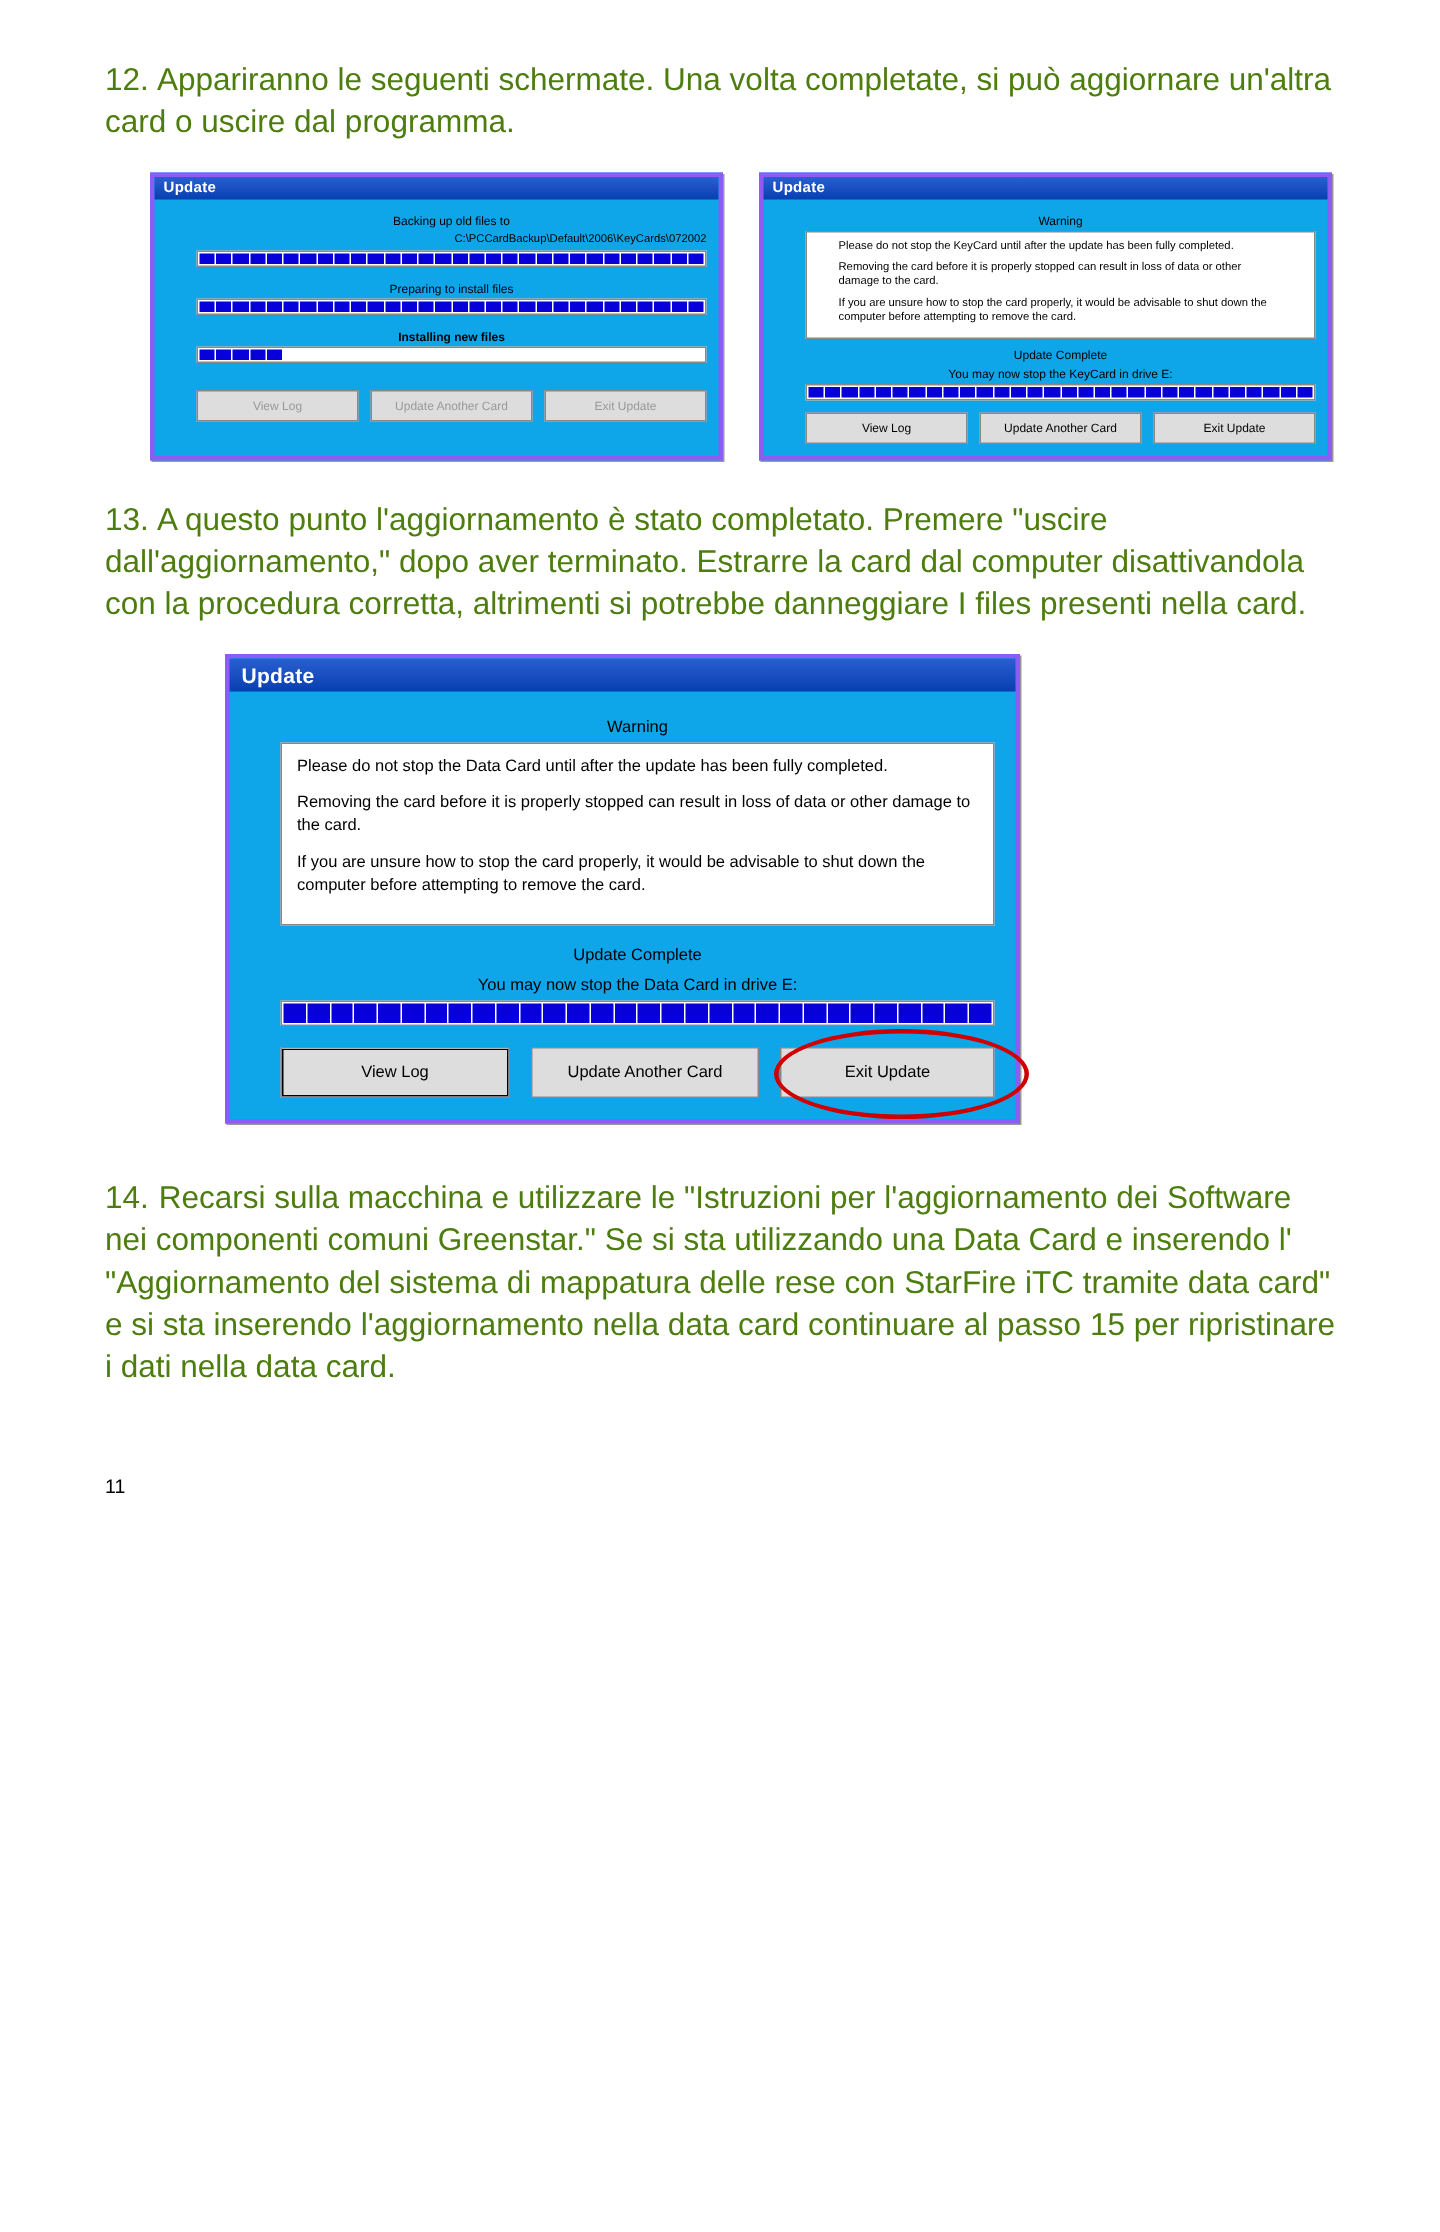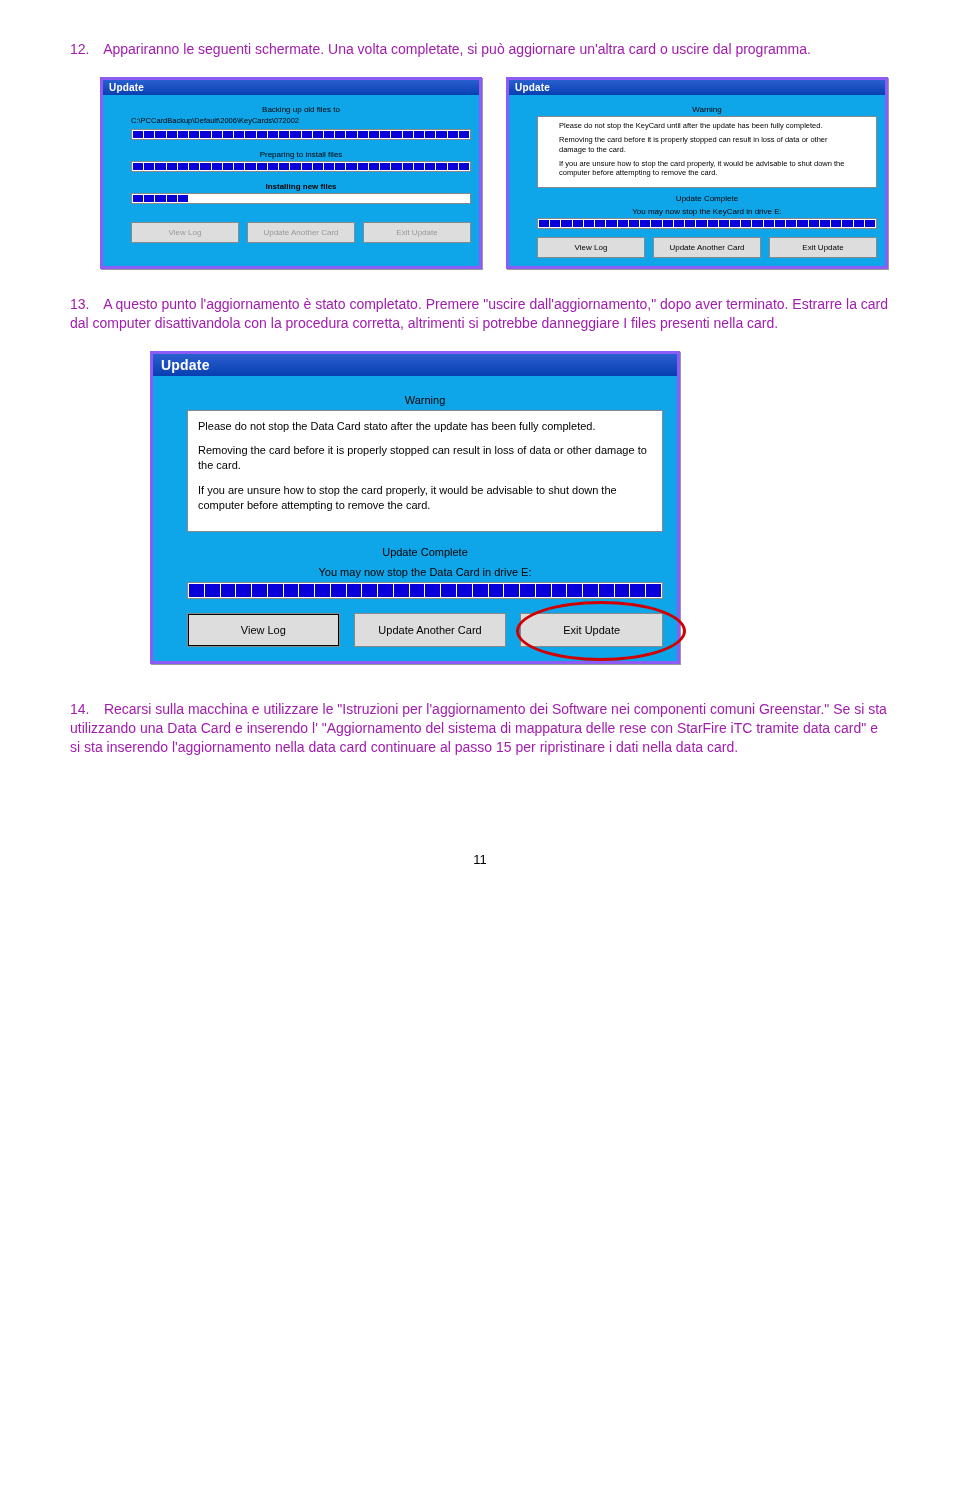--- a/index.html
+++ b/index.html
@@ -4,22 +4,22 @@
 <style>
   * { box-sizing: border-box; margin: 0; padding: 0; }
   body {
     background: #fff;
     width: 960px;
     margin: 0 auto;
     font-family: Verdana, Arial, sans-serif;
     padding: 40px 70px 30px 70px;
   }
   .para {
-    font-size: 14px;
-    color: #a21caf;
+    font-size: 21px;
+    color: #4d7c0f;
     line-height: 1.35;
     margin-bottom: 18px;
   }
   .num { display: inline-block; min-width: 30px; }
   .row-dialogs {
     display: flex;
     gap: 24px;
     margin: 10px 0 26px 30px;
   }
   .dialog {
@@ -42,21 +42,21 @@
   .dlg-body { padding: 6px 8px 8px 8px; margin-left: 20px; }
   .dialog.big .dlg-body { padding: 10px 14px 14px 14px; }
   .center-label {
     text-align: center;
     font-size: 8px;
     color: #000;
     margin: 4px 0 2px 0;
   }
   .dialog.big .center-label { font-size: 11px; margin: 8px 0 4px 0; }
   .path-label {
-    text-align: left;
+    text-align: right;
     font-size: 7.5px;
     color: #000;
     margin-bottom: 4px;
   }
   .progress {
     height: 11px;
     background: #fff;
     border: 1px solid #888;
     display: flex;
     gap: 1px;
@@ -102,23 +102,23 @@
     position: absolute;
     border: 3px solid #d00000;
     border-radius: 50%;
     width: 170px;
     height: 60px;
     top: -12px;
     left: -4px;
     pointer-events: none;
   }
   .page-num {
-    text-align: center;
+    text-align: left;
     font-size: 13px;
-    margin-top: 96px;
+    margin-top: 56px;
   }
 </style>
 </head>
 <body>
 
 <div class="para">
   <span class="num">12.</span>
   <span>Appariranno le seguenti schermate.  Una volta completate, si può aggiornare un'altra card o uscire dal programma.</span>
 </div>
 
@@ -290,21 +290,21 @@
 <div class="para">
   <span class="num">13.</span>
   <span>A questo punto l'aggiornamento è stato completato. Premere "uscire dall'aggiornamento," dopo aver terminato. Estrarre la card dal computer disattivandola con la procedura corretta, altrimenti si potrebbe danneggiare I files presenti nella card.</span>
 </div>
 
 <div class="dialog big">
   <div class="titlebar">Update</div>
   <div class="dlg-body">
     <div class="center-label">Warning</div>
     <div class="warnbox">
-      <p>Please do not stop the Data Card stato after the update has been fully completed.</p>
+      <p>Please do not stop the Data Card until after the update has been fully completed.</p>
       <p>Removing the card before it is properly stopped can result in loss of data or other damage to the card.</p>
       <p>If you are unsure how to stop the card properly, it would be advisable to shut down the computer before attempting to remove the card.</p>
     </div>
     <div class="center-label" style="margin-top:14px;">Update Complete</div>
     <div class="center-label">You may now stop the Data Card in drive E:</div>
     <div class="progress">
       <div class="seg"></div>
         <div class="seg"></div>
         <div class="seg"></div>
         <div class="seg"></div>

